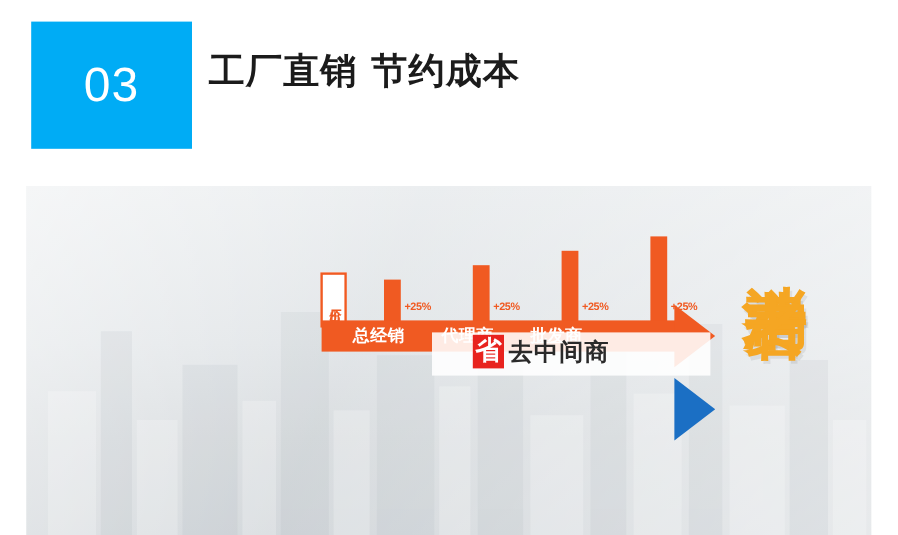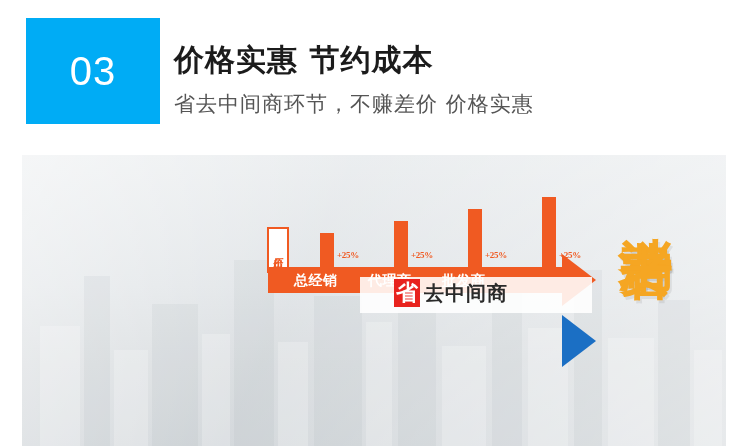--- a/index.html
+++ b/index.html
@@ -47,21 +47,21 @@
   .bld{position:absolute;bottom:0;background:rgba(255,255,255,.40);}
   .bld.d{background:rgba(150,160,168,.18);}
 
   .stage{position:absolute;left:0;top:0;width:704px;height:291px;}
 
   
   .bar{position:absolute;background:#F05A22;}
   .pct{
     position:absolute;color:#F05A22;font-weight:700;font-size:9px;
     letter-spacing:-.3px;white-space:nowrap;
-    font-family:Liberation Serif, serif;
+    font-family:Liberation Sans, sans-serif;
   }
 
   
   .exitbox{
     position:absolute;left:245px;top:72px;width:22px;height:46px;
     background:#ffffff;border:2px solid #F05A22;box-sizing:border-box;
     display:flex;align-items:center;justify-content:center;
   }
   .exitbox span{
     writing-mode:vertical-rl;color:#F05A22;font-weight:700;font-size:10px;
@@ -129,22 +129,21 @@
 </style>
 </head>
 <body>
 
 <div class="page">
 
   <div class="header">
     <div class="num-badge">
       <span class="num">03</span>
     </div>
-    <div class="head-title">价格实惠 节约成本</div>
-    <div class="head-sub">省去中间商环节，不赚差价 价格实惠</div>
+    <div class="head-title">工厂直销 节约成本</div>
   </div>
 
   <div class="info">
 
     <div class="skyline">
       <div class="bld" style="left:18px;width:40px;height:120px;"></div>
       <div class="bld d" style="left:62px;width:26px;height:170px;"></div>
       <div class="bld" style="left:92px;width:34px;height:96px;"></div>
       <div class="bld d" style="left:130px;width:46px;height:142px;"></div>
       <div class="bld" style="left:180px;width:28px;height:112px;"></div>

